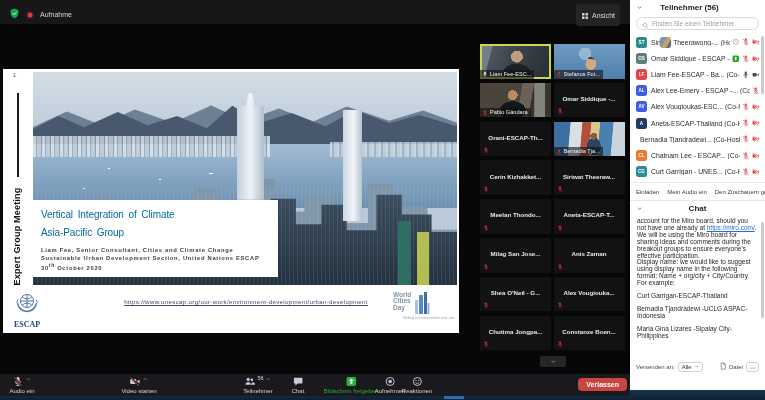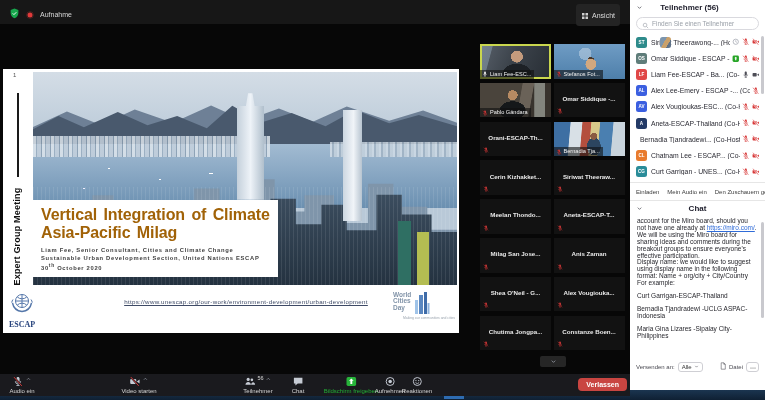--- a/index.html
+++ b/index.html
@@ -26,24 +26,24 @@
 .farcity{position:absolute;left:0;top:30%;width:56%;height:10%;background:repeating-linear-gradient(90deg,#dde5ec 0 3px,#9cafc1 3px 4px,#c5d1dd 4px 8px,#8ca0b3 8px 9px);opacity:.85}
 .farcity2{position:absolute;right:0;top:33%;width:30%;height:7%;background:repeating-linear-gradient(90deg,#d5dfe8 0 2px,#a3b4c4 2px 4px,#c8d4de 4px 7px);opacity:.8}
 .bback{position:absolute;left:0;right:0;bottom:0;height:54%;background:#7f95aa;clip-path:polygon(0 100%,0 62%,4% 62%,4% 38%,9% 38%,9% 56%,14% 56%,14% 22%,19% 22%,19% 46%,25% 46%,25% 32%,31% 32%,31% 56%,38% 56%,38% 16%,44% 16%,44% 42%,52% 42%,52% 8%,57% 8%,57% 36%,64% 36%,64% 22%,71% 22%,71% 46%,79% 46%,79% 12%,85% 12%,85% 32%,93% 32%,93% 52%,100% 52%,100% 100%)}
 .bfront{position:absolute;left:0;right:0;bottom:0;height:46%;background:linear-gradient(#3d4f61,#243240);clip-path:polygon(0 100%,0 70%,5% 70%,5% 48%,11% 48%,11% 64%,17% 64%,17% 34%,23% 34%,23% 58%,30% 58%,30% 42%,37% 42%,37% 22%,43% 22%,43% 50%,50% 50%,50% 30%,56% 30%,56% 12%,62% 12%,62% 38%,68% 38%,68% 18%,74% 18%,74% 44%,81% 44%,81% 8%,87% 8%,87% 28%,94% 28%,94% 46%,100% 46%,100% 100%)}
 .bwin{position:absolute;left:0;right:0;bottom:0;height:46%;background:repeating-linear-gradient(90deg,rgba(255,255,255,.09) 0 1px,transparent 1px 4px)}
 .ifc{position:absolute;left:48%;bottom:40%;width:6.5%;height:50%;background:linear-gradient(90deg,#c4d0db,#eef3f8 50%,#b0bfcc);clip-path:polygon(0 100%,0 12%,34% 12%,42% 0,58% 0,66% 12%,100% 12%,100% 100%)}
 .tower2{position:absolute;left:73%;bottom:30%;width:4.6%;height:52%;background:linear-gradient(90deg,#ccd7e1,#f0f4f8 55%,#b7c4d0)}
 .accent1{position:absolute;left:86%;bottom:0;width:3.2%;height:30%;background:#2f6f63}
 .accent2{position:absolute;left:90.5%;bottom:0;width:3%;height:25%;background:#b4bd52}
 .title-box{position:absolute;left:30px;top:131px;width:245px;background:#fff;padding:6px 8px 5px}
-.slide-title{font-size:16px;line-height:17.5px;font-weight:bold;color:#a16207;letter-spacing:-.1px;word-spacing:2px}
+.slide-title{font-size:10px;line-height:17.5px;font-weight:normal;color:#0369a1;letter-spacing:-.1px;word-spacing:2px}
 .slide-sub{margin-top:5px;font-size:5.8px;line-height:8px;font-weight:bold;color:#3f3f3f;letter-spacing:.7px}
 .slide-url{position:absolute;left:98px;top:229px;width:290px;text-align:center;font-size:6.2px;letter-spacing:.3px;color:#3e4a66;text-decoration:underline}
-.escap{position:absolute;left:6px;top:220px;width:36px;}
+.escap{position:absolute;left:6px;top:220px;width:36px;text-align:center}
 .escap-label{font-family:"Liberation Serif",serif;font-size:8px;font-weight:bold;color:#26427c;margin-top:1px}
 .wcd{position:absolute;right:4px;top:223px;width:62px;display:flex;flex-wrap:wrap;align-items:flex-start}
 .wcd-text{font-size:6.5px;line-height:6.3px;font-weight:bold;color:#8193a8}
 .wcd-tagline{width:100%;font-size:3.4px;color:#9aa4ae;margin-top:2px;text-align:right}
 
 .tiles{position:absolute;left:480px;top:20px;width:146px}
 .tile{position:absolute;width:71px;height:34.5px;background:#121212;overflow:hidden;cursor:pointer}
 .tile.active{outline:2px solid #c9d64e;outline-offset:-2px}
 .tile-name-center{position:absolute;left:2px;right:2px;top:50%;transform:translateY(-70%);text-align:center;font-size:6.2px;font-weight:bold;color:#e9e9e9;white-space:nowrap;overflow:hidden}
 .tile-mute{position:absolute;left:3px;bottom:3px;line-height:0}
@@ -158,21 +158,21 @@
         <div class="bfront"></div>
         <div class="bwin"></div>
         <div class="ifc"></div>
         <div class="tower2"></div>
         <div class="accent1"></div>
         <div class="accent2"></div>
       </div>
       <div class="title-box">
         <div class="slide-title">
           <div>Vertical Integration of Climate</div>
-          <div>Asia-Pacific Milag</div>
+          <div>Asia-Pacific Group</div>
         </div>
         <div class="slide-sub">
           <div>Liam Fee, Senior Consultant, Cities and Climate Change</div>
           <div>Sustainable Urban Development Section, United Nations ESCAP</div>
           <div><span>30</span><sup>th</sup><span> October 2020</span></div>
         </div>
       </div>
       <div class="slide-url">https://www.unescap.org/our-work/environment-development/urban-development</div>
       <div class="escap">
         <svg width="26" height="26" viewBox="0 0 26 26">

